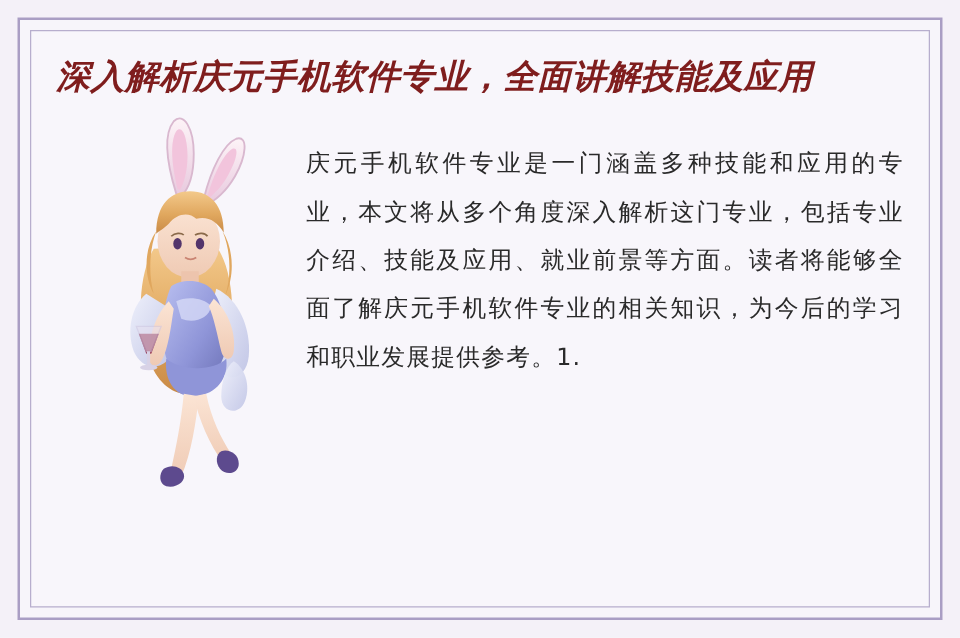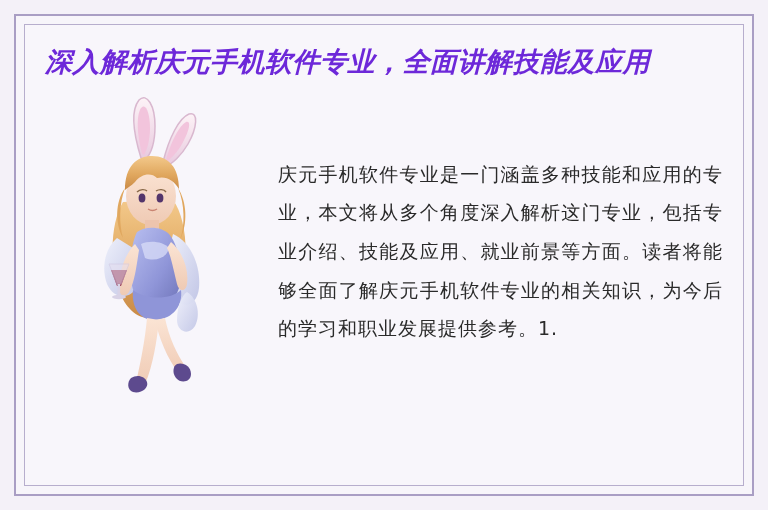--- a/index.html
+++ b/index.html
@@ -48,31 +48,30 @@
     right: 0;
     bottom: 0;
     box-sizing: border-box;
     padding: 18px 20px 10px 20px;
   }
   .title {
     font-family: "DejaVu Serif", serif;
     font-weight: bold;
     font-size: 27px;
     line-height: 1.42;
-    color: #6d28d9;
+    color: #7f1d1d;
     letter-spacing: 0.5px;
     margin: 0 0 8px 0;
     font-style: italic;
   }
   .body-area {
     position: relative;
     display: flex;
-    align-items: center;
+    align-items: flex-start;
     height: 320px;
-    gap: 33px;
   }
   .illustration {
     position: relative;
     width: 190px;
     height: 315px;
     flex: 0 0 190px;
   }
   .article-text {
     flex: 1 1 auto;
     font-family: "DejaVu Sans", sans-serif;

